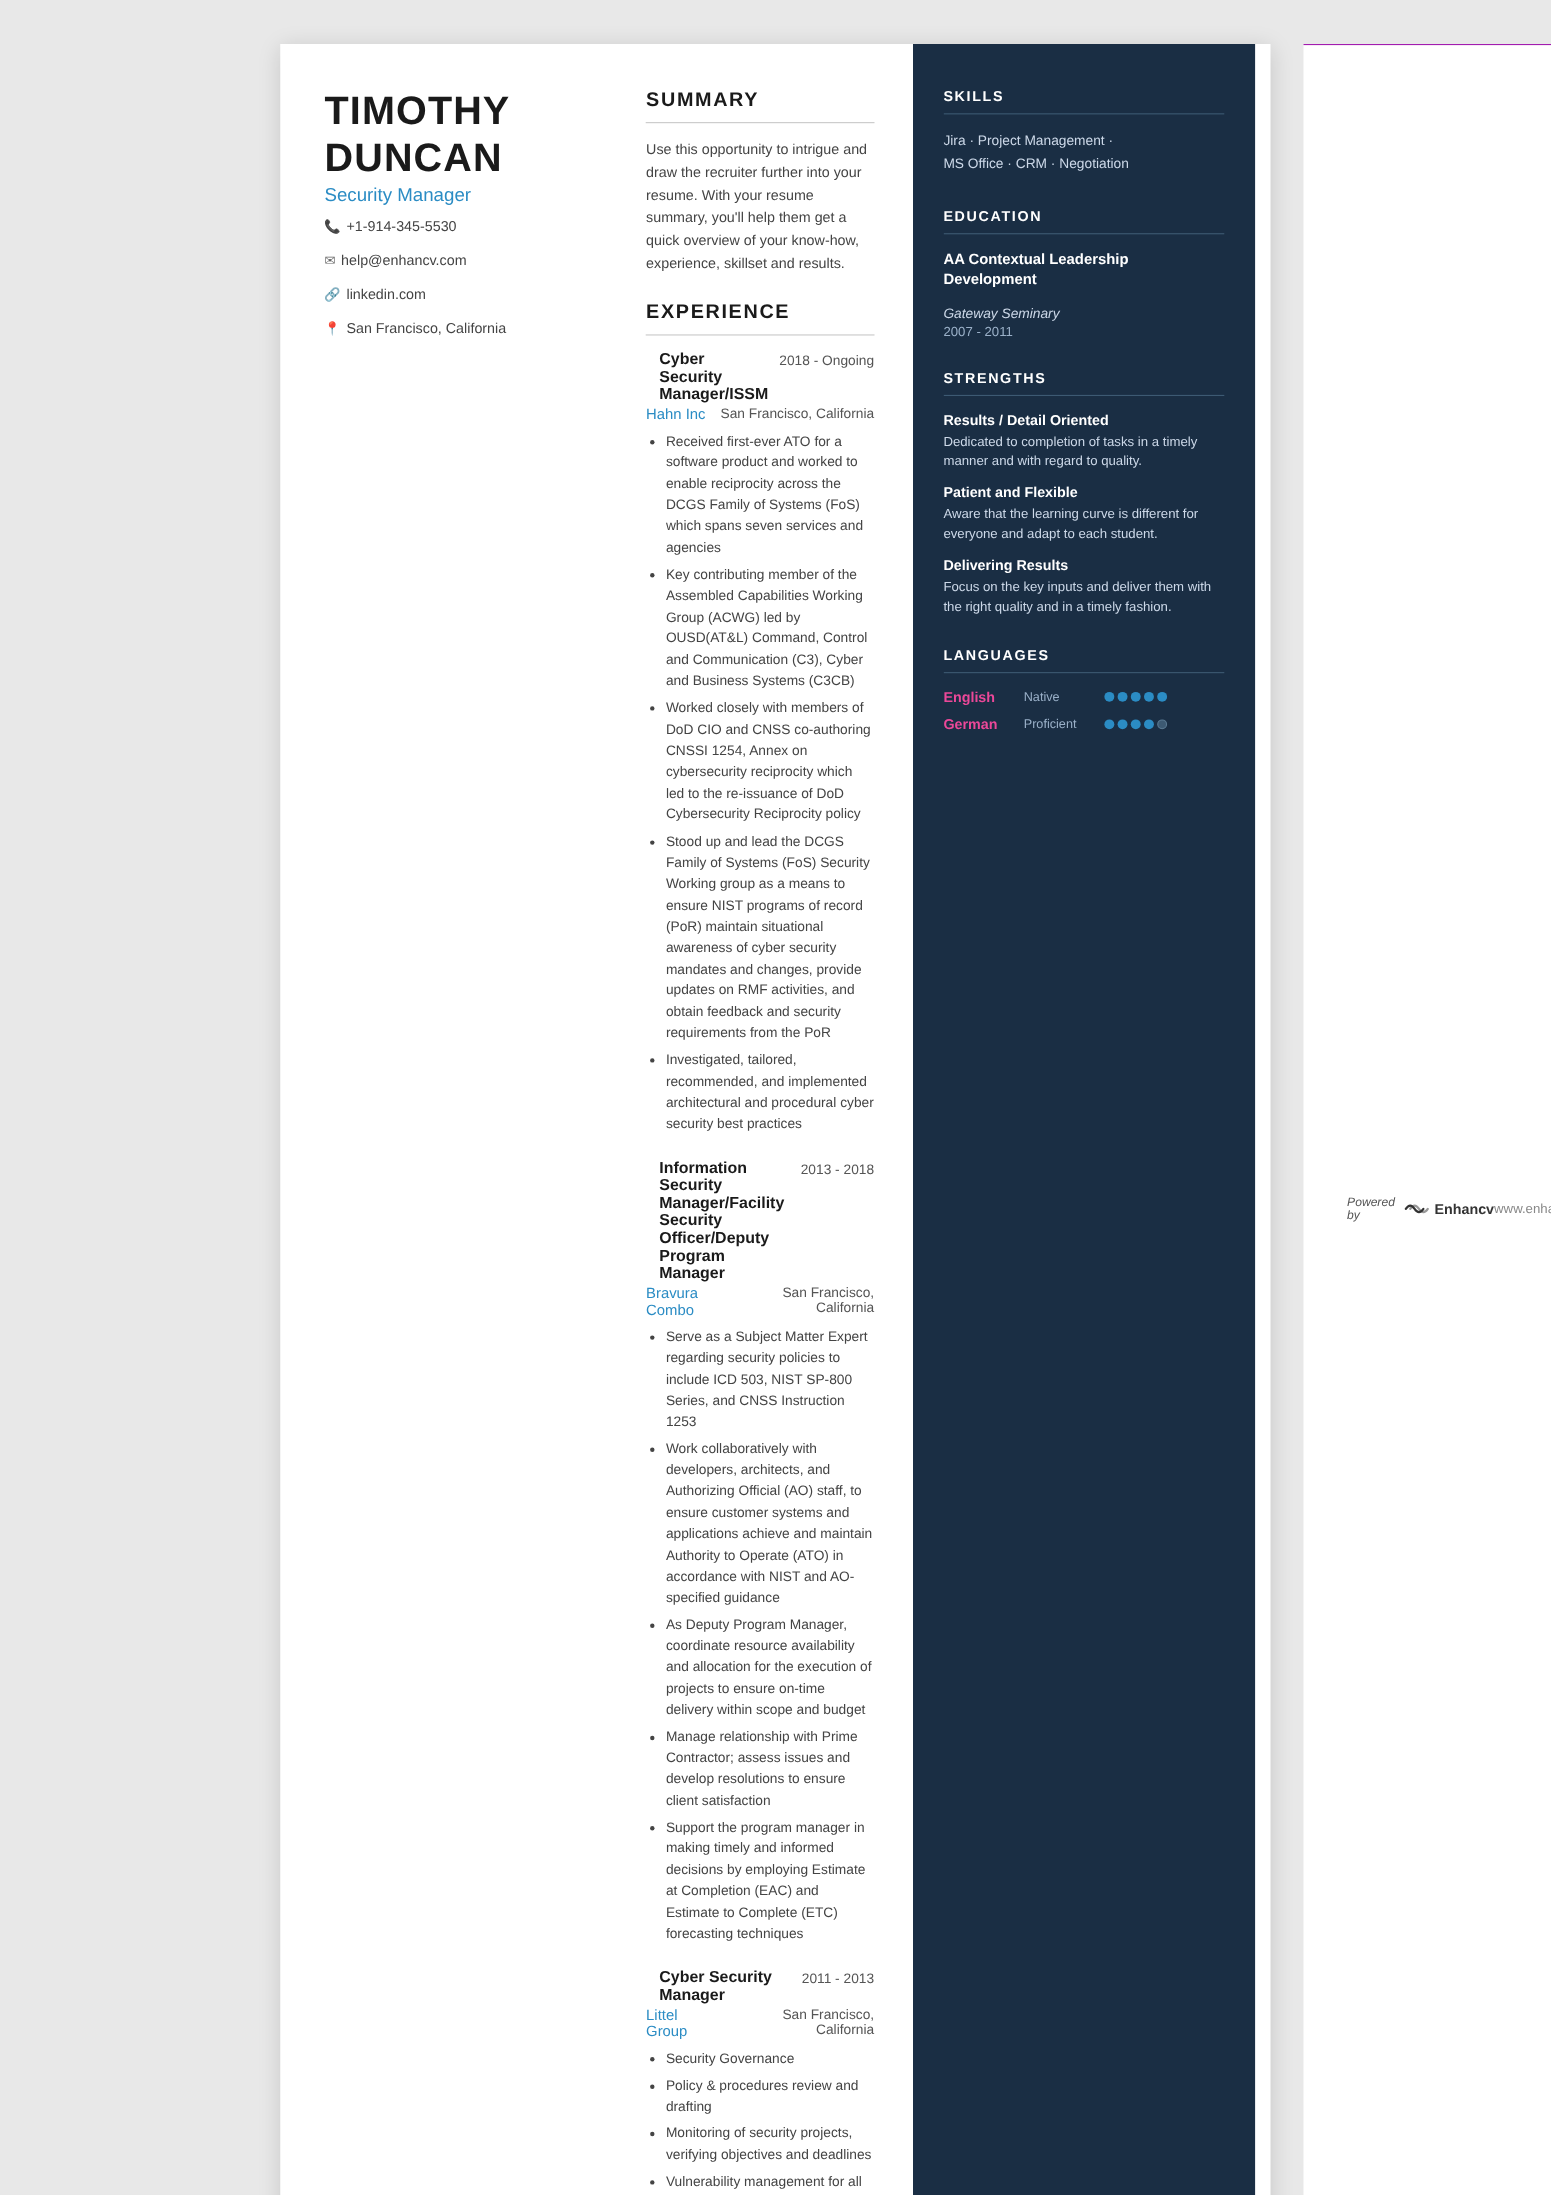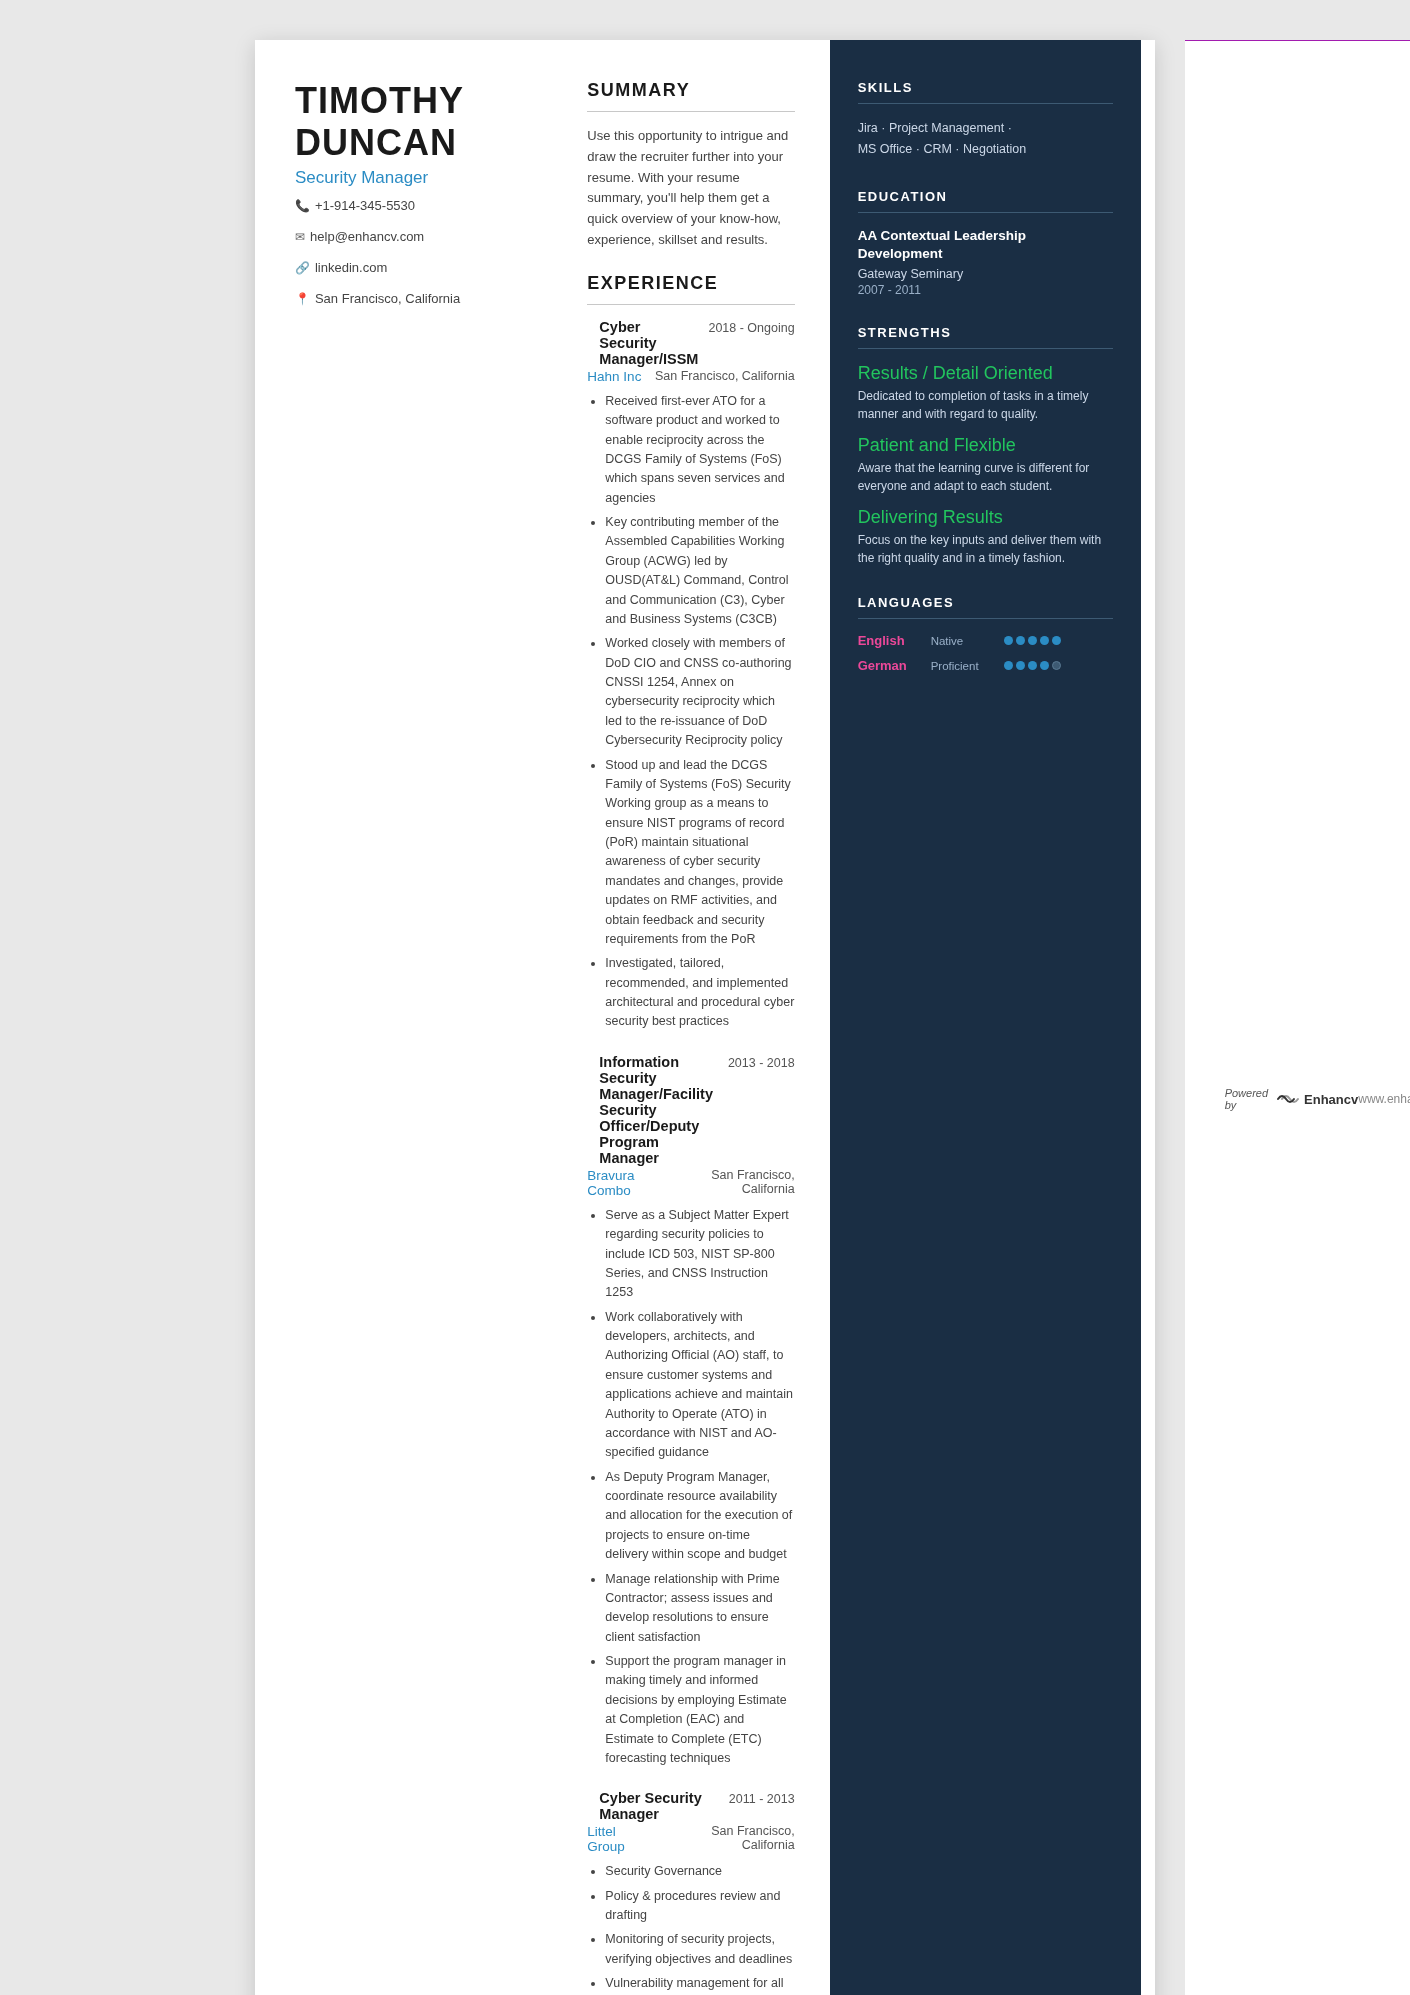--- a/index.html
+++ b/index.html
@@ -179,32 +179,33 @@
       font-size: 13.5px;
       font-weight: 700;
       color: white;
       font-family: 'Arial', sans-serif;
       line-height: 1.4;
     }
     .edu-school {
       font-size: 12.5px;
       color: #ccd8e8;
       font-family: 'Arial', sans-serif;
-      margin-top: 3px;
+      margin-top: 14px;
+      font-style: italic;
     }
     .edu-year {
       font-size: 12px;
       color: #9ab0c8;
       font-family: 'Arial', sans-serif;
       margin-top: 2px;
     }
     .strength-name {
-      font-size: 18px;
-      font-weight: 400;
-      color: #22c55e;
+      font-size: 13px;
+      font-weight: 700;
+      color: #ffffff;
       font-family: 'Arial', sans-serif;
       margin-bottom: 3px;
     }
     .strength-desc {
       font-size: 12px;
       color: #ccd8e8;
       font-family: 'Arial', sans-serif;
       line-height: 1.5;
       margin-bottom: 12px;
     }

